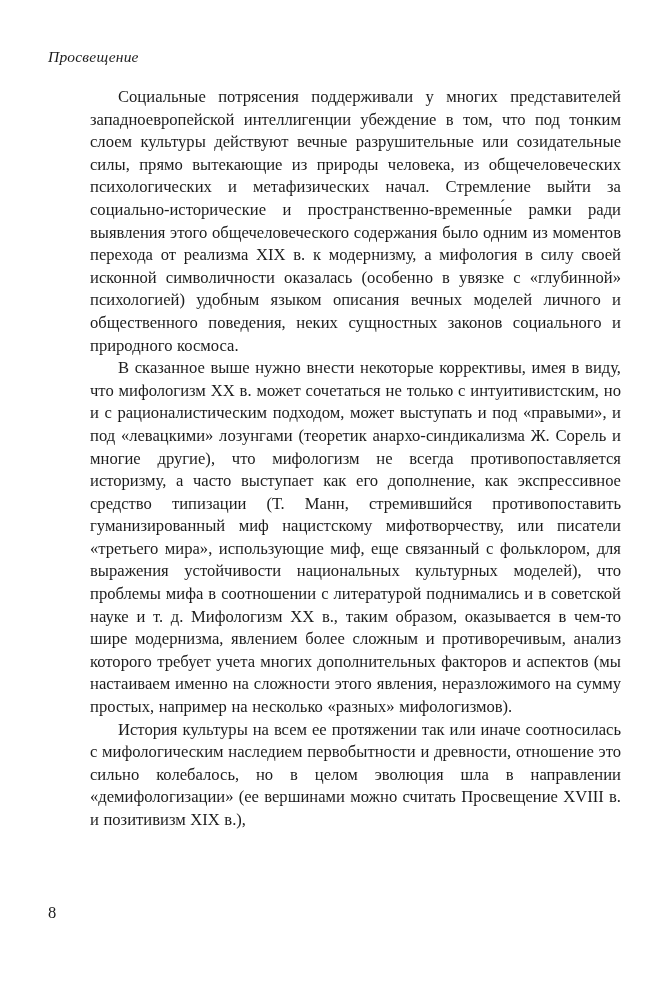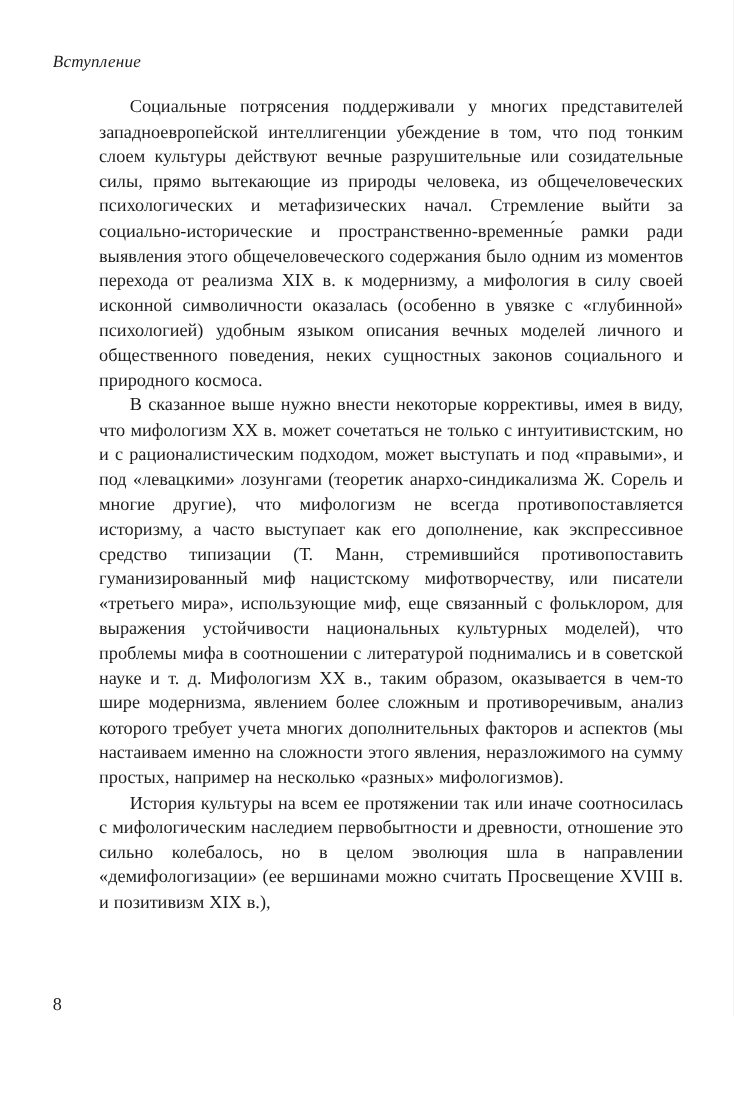--- a/index.html
+++ b/index.html
@@ -49,21 +49,21 @@
       top: 903px;
       left: 48px;
       font-size: 16.5px;
       color: #1c1c1c;
     }
   </style>
 </head>
 <body>
 
 <div class="page">
-  <div class="running-header">Вступление</div>
+  <div class="running-header">Просвещение</div>
 
   <div class="body-text">
     <p>Социальные потрясения поддерживали у многих представителей западноевропейской интеллигенции убеждение в том, что под тонким слоем культуры действуют вечные разрушительные или созидательные силы, прямо вытекающие из природы человека, из общечеловеческих психологических и метафизических начал. Стремление выйти за социально-исторические и пространственно-временны́е рамки ради выявления этого общечеловеческого содержания было одним из моментов перехода от реализма XIX в. к модернизму, а мифология в силу своей исконной символичности оказалась (особенно в увязке с «глубинной» психологией) удобным языком описания вечных моделей личного и общественного поведения, неких сущностных законов социального и природного космоса.</p>
     <p>В сказанное выше нужно внести некоторые коррективы, имея в виду, что мифологизм XX в. может сочетаться не только с интуитивистским, но и с рационалистическим подходом, может выступать и под «правыми», и под «левацкими» лозунгами (теоретик анархо-синдикализма Ж. Сорель и многие другие), что мифологизм не всегда противопоставляется историзму, а часто выступает как его дополнение, как экспрессивное средство типизации (Т. Манн, стремившийся противопоставить гуманизированный миф нацистскому мифотворчеству, или писатели «третьего мира», использующие миф, еще связанный с фольклором, для выражения устойчивости национальных культурных моделей), что проблемы мифа в соотношении с литературой поднимались и в советской науке и т. д. Мифологизм XX в., таким образом, оказывается в чем-то шире модернизма, явлением более сложным и противоречивым, анализ которого требует учета многих дополнительных факторов и аспектов (мы настаиваем именно на сложности этого явления, неразложимого на сумму простых, например на несколько «разных» мифологизмов).</p>
     <p>История культуры на всем ее протяжении так или иначе соотносилась с мифологическим наследием первобытности и древности, отношение это сильно колебалось, но в целом эволюция шла в направлении «демифологизации» (ее вершинами можно считать Просвещение XVIII в. и позитивизм XIX в.),</p>
   </div>
 
   <div class="page-number">8</div>
 </div>
 

